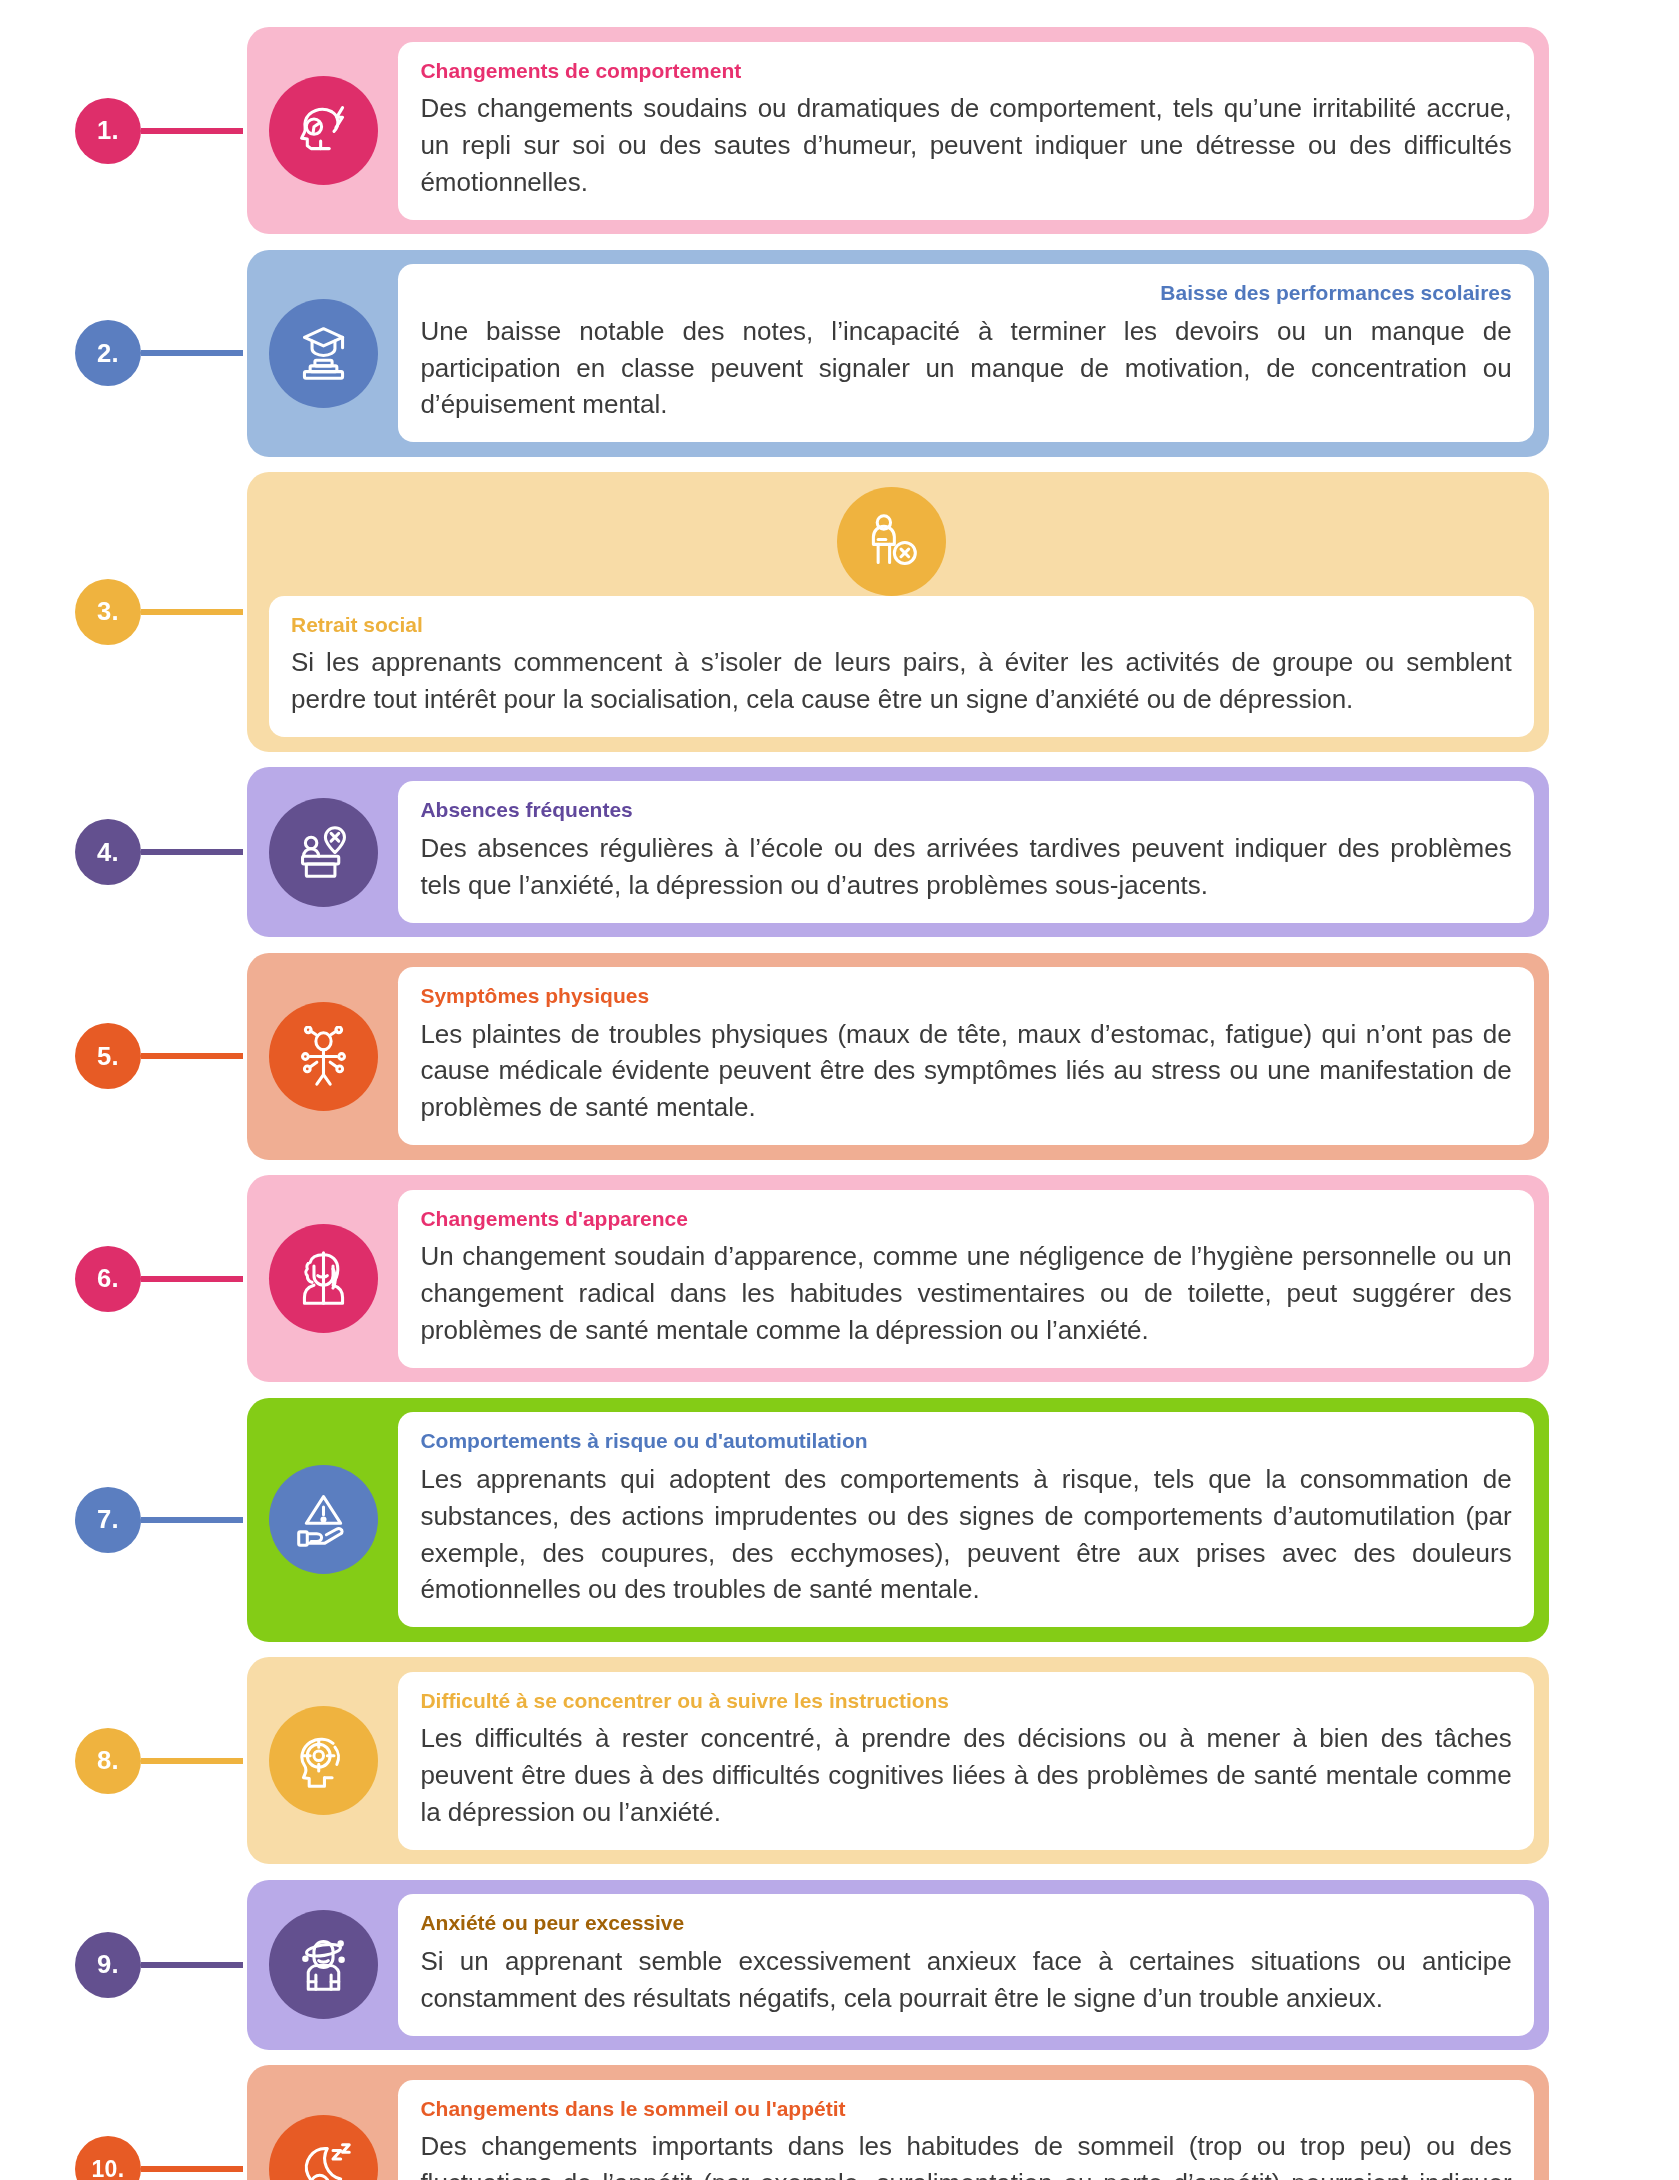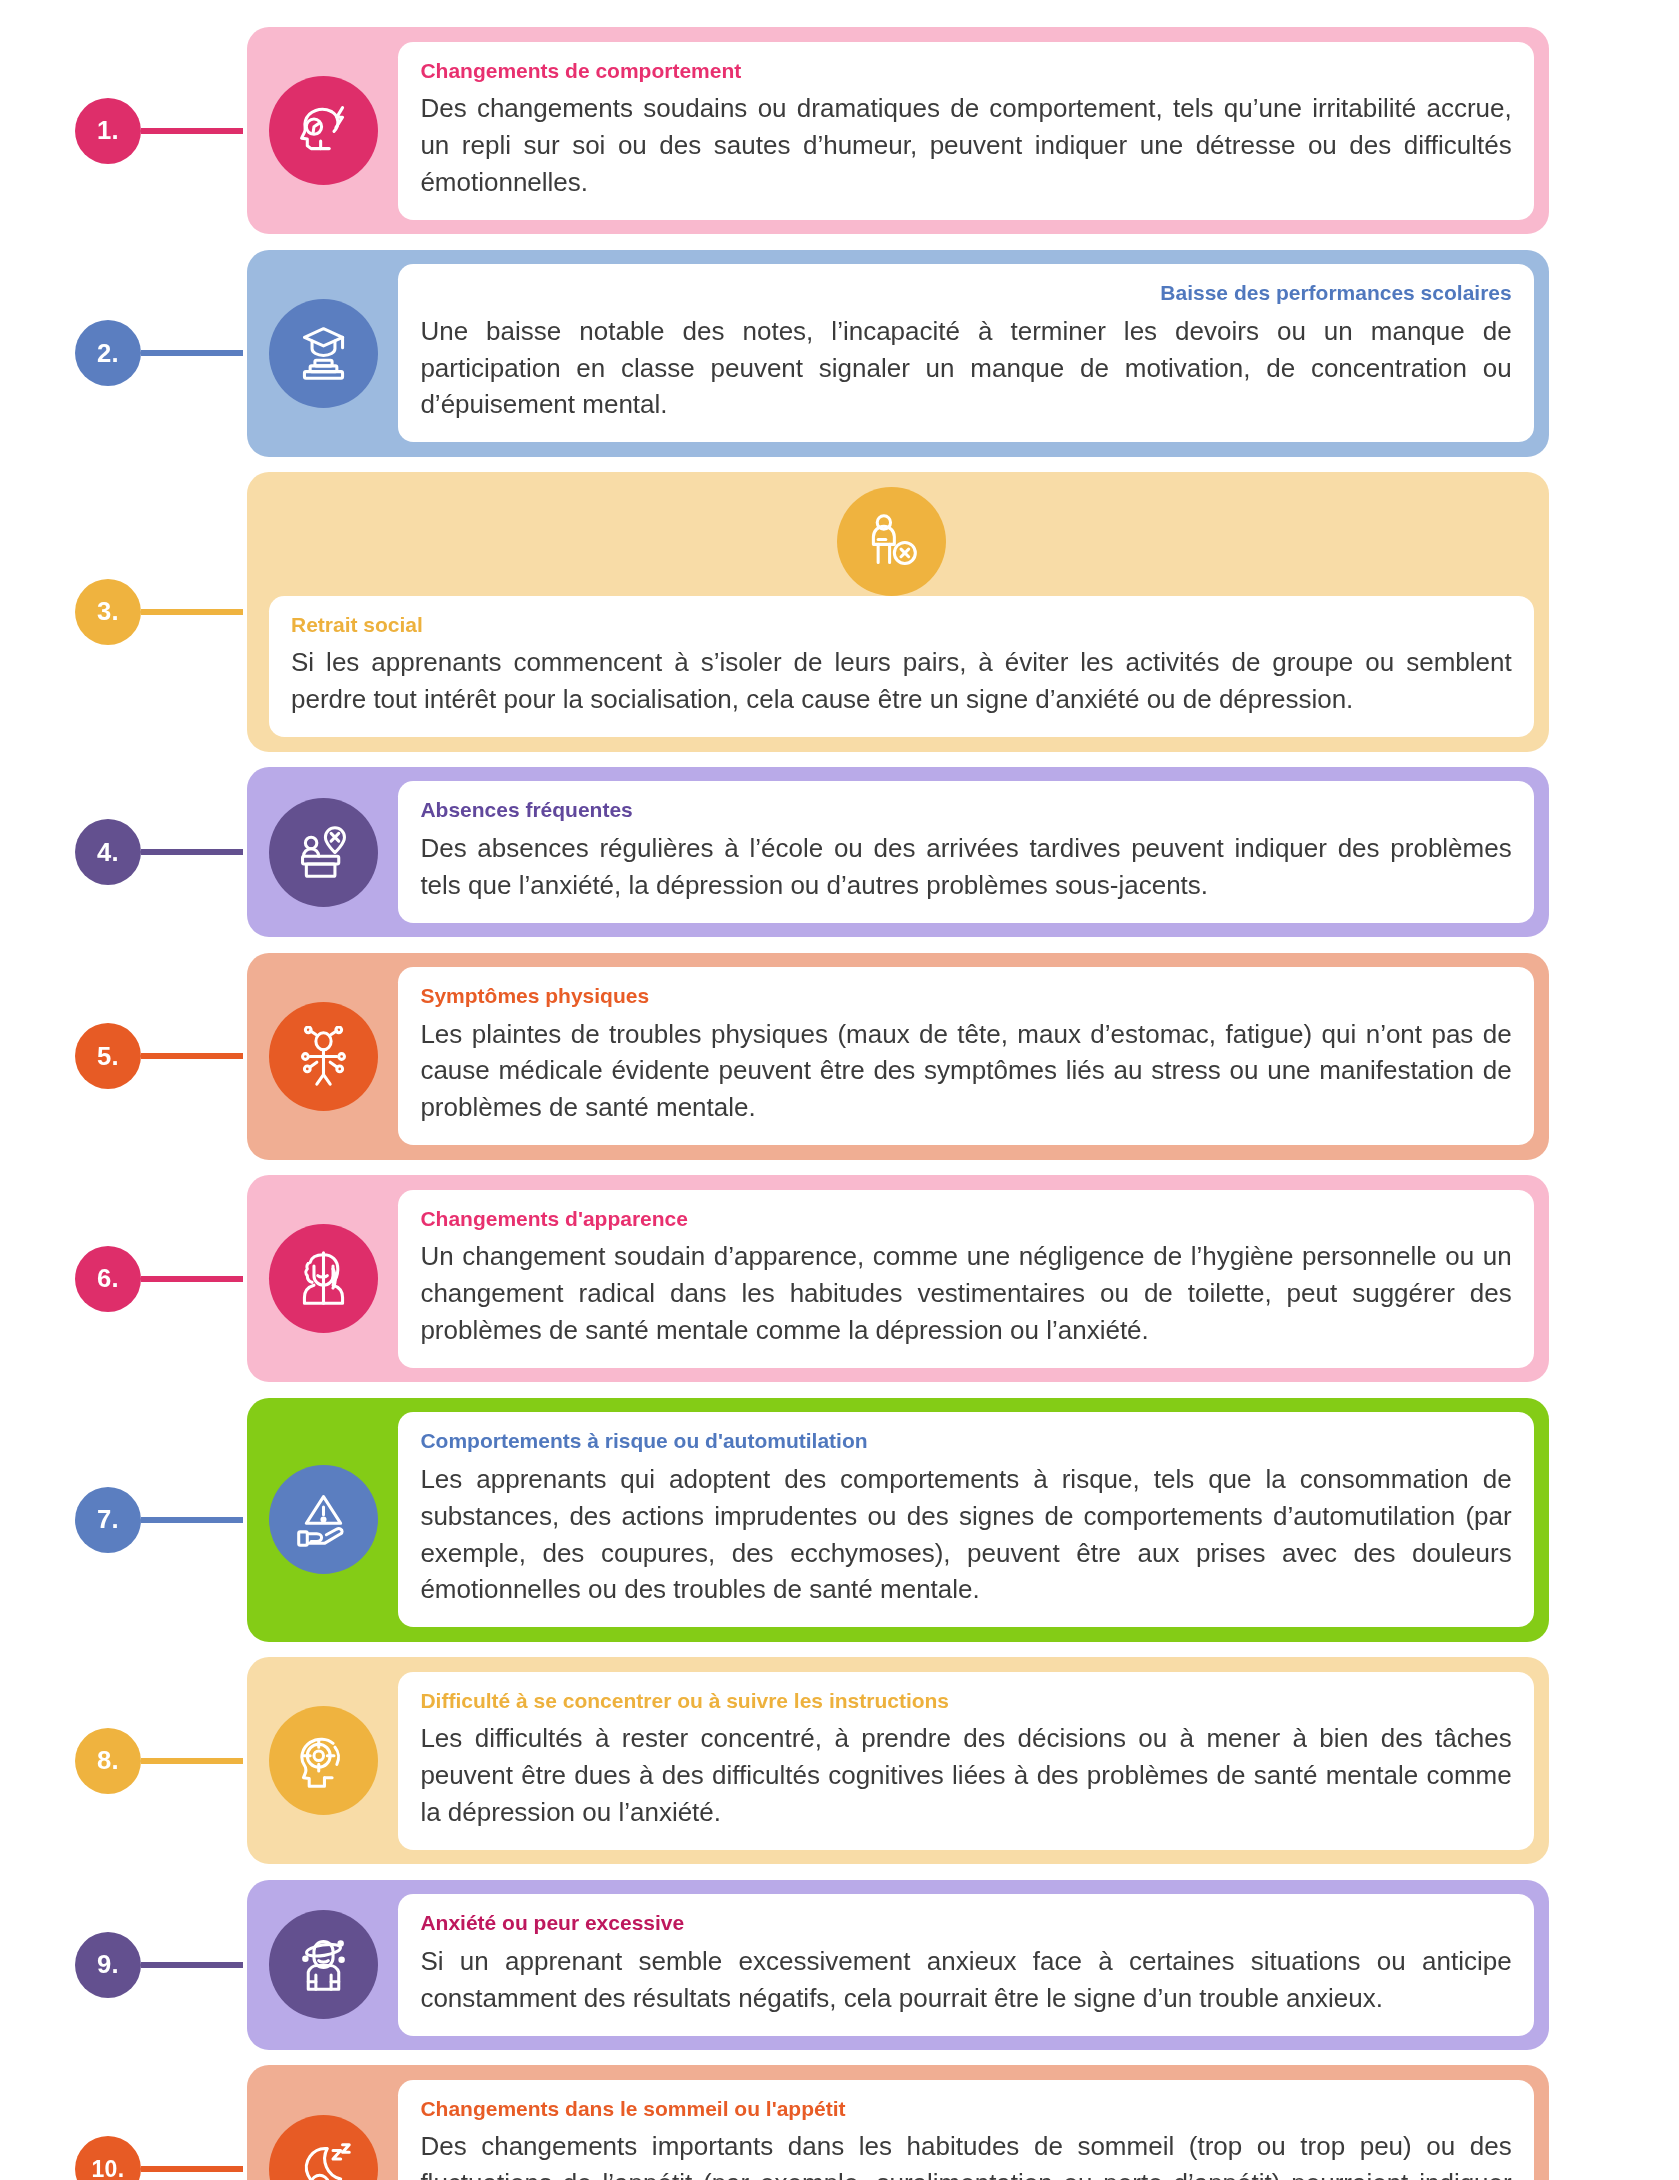--- a/index.html
+++ b/index.html
@@ -311,21 +311,21 @@
       <ellipse cx="32" cy="17" rx="18" ry="5.5" transform="rotate(-9 32 17)"></ellipse>
       <path d="M16 40a10 10 0 0 1 10-7h12a10 10 0 0 1 10 7v18H16z"></path>
       <path d="M24 43v15M40 43v15"></path>
       <path d="M16 50h8M40 50h8"></path>
       <circle cx="50" cy="10" r="1.8" fill="#fff"></circle>
       <circle cx="13" cy="26" r="1.8" fill="#fff"></circle>
       <circle cx="51" cy="27" r="1.8" fill="#fff"></circle>
     </svg>
         </div>
       <div class="card">
-        <div class="card-title" style="color: #be185d;">Anxiété ou peur excessive</div>
+        <div class="card-title" style="color: #a16207;">Anxiété ou peur excessive</div>
         <div class="card-body">Si un apprenant semble excessivement anxieux face à certaines situations ou anticipe constamment des résultats négatifs, cela pourrait être le signe d’un trouble anxieux.</div>
       </div>
     </div>
     </div>
     <div class="row">
     <div class="badge-col">
       <div class="connector" style="background: rgb(231, 91, 37);"></div>
       <div class="badge wide" style="background: rgb(231, 91, 37);">10.</div>
     </div>
     <div class="band" style="background: rgb(240, 174, 147);">

